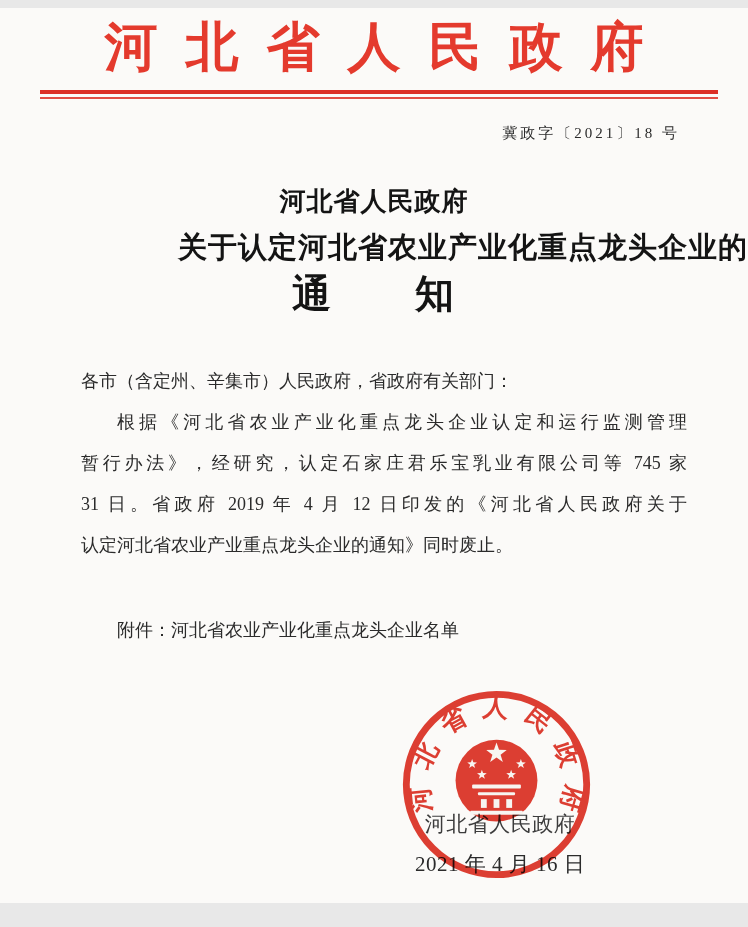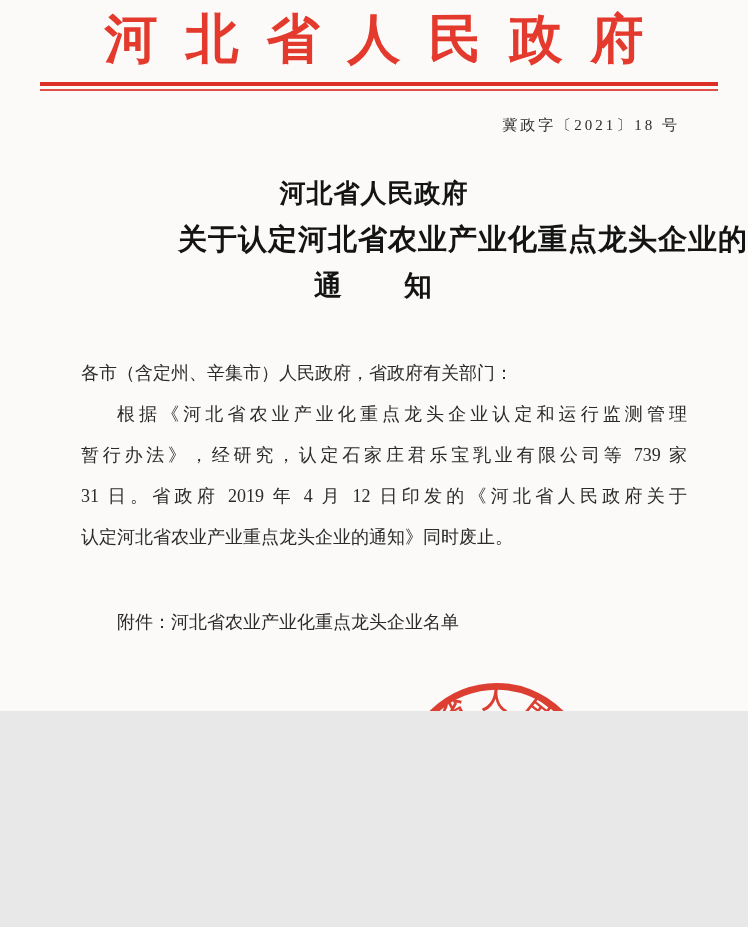--- a/index.html
+++ b/index.html
@@ -7,24 +7,24 @@
     --rule-red:#dc2f26;
     --seal-red:#df372a;
     --ink:#2b2b2b;
     --title-ink:#141414;
     --paper:#fbfaf8;
   }
   html,body{margin:0;padding:0;}
   body{background:#e8e8e8;font-family:"Liberation Serif","DejaVu Serif",serif;}
   .page{
     position:relative;
-    width:748px;height:711px;
+    width:748px;height:895px;
     background:var(--paper);
     overflow:hidden;
-    margin:0 auto;
+    margin:8px auto;
   }
   
   .letterhead{
     position:absolute;top:8px;left:0;right:0;
     text-align:center;
     color:var(--red);
     font-size:53px;
     font-weight:bold;
     letter-spacing:28px;
     text-indent:28px;
@@ -45,21 +45,21 @@
     letter-spacing:3px;
     white-space:nowrap;
   }
   
   .title-block{
     position:absolute;top:172px;left:0;right:0;
     text-align:center;color:var(--title-ink);font-weight:bold;
   }
   .title-l1{font-size:26px;line-height:44px;letter-spacing:1px;}
   .title-l2{font-size:29px;line-height:46px;letter-spacing:1px;text-align:right;}
-  .title-l3{font-size:28px;line-height:47px;letter-spacing:2px;}
+  .title-l3{font-size:39px;line-height:47px;letter-spacing:2px;}
   
   .body-block{
     position:absolute;top:353px;left:81px;width:606px;
     font-size:18px;color:var(--ink);
   }
   .salutation{line-height:41px;}
   .body-line{line-height:41px;text-align:justify;text-align-last:justify;}
   .body-line.first{text-indent:2em;}
   .body-line.last{text-align-last:left;}
   .attachment{margin-top:44px;line-height:41px;text-indent:2em;}
@@ -98,21 +98,21 @@
   <div class="title-block">
     <div class="title-l1">河北省人民政府</div>
     <div class="title-l2">关于认定河北省农业产业化重点龙头企业的</div>
     <div class="title-l3">通　　知</div>
   </div>
 
   <div class="body-block">
     <div class="salutation">各市（含定州、辛集市）人民政府，省政府有关部门：</div>
     <div>
         <div class="body-line first">根据《河北省农业产业化重点龙头企业认定和运行监测管理</div>
-        <div class="body-line">暂行办法》，经研究，认定石家庄君乐宝乳业有限公司等 739 家</div>
+        <div class="body-line">暂行办法》，经研究，认定石家庄君乐宝乳业有限公司等 745 家</div>
         <div class="body-line">31 日。省政府 2019 年 4 月 12 日印发的《河北省人民政府关于</div>
         <div class="body-line last">认定河北省农业产业重点龙头企业的通知》同时废止。</div>
       </div>
     <div class="attachment">附件：河北省农业产业化重点龙头企业名单</div>
   </div>
 
   <div class="sig-issuer">河北省人民政府</div>
   <div class="sig-date">2021 年 4 月 16 日</div>
 
   <svg class="seal" viewBox="0 0 200 200" aria-hidden="true">

